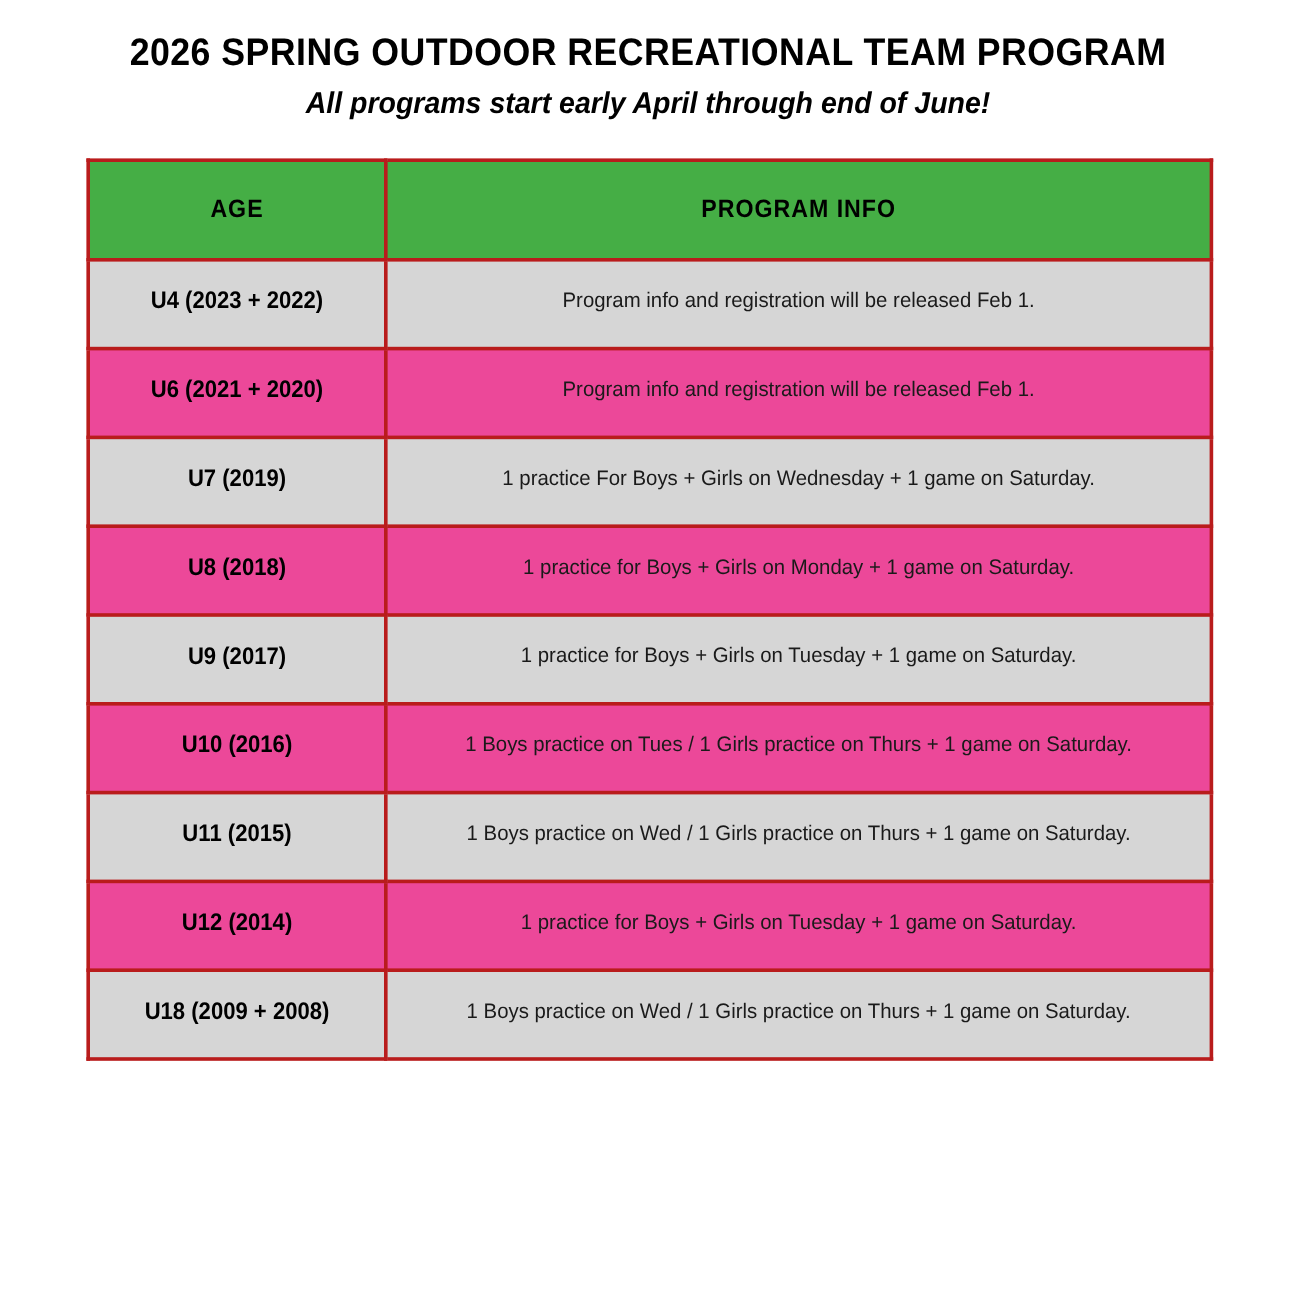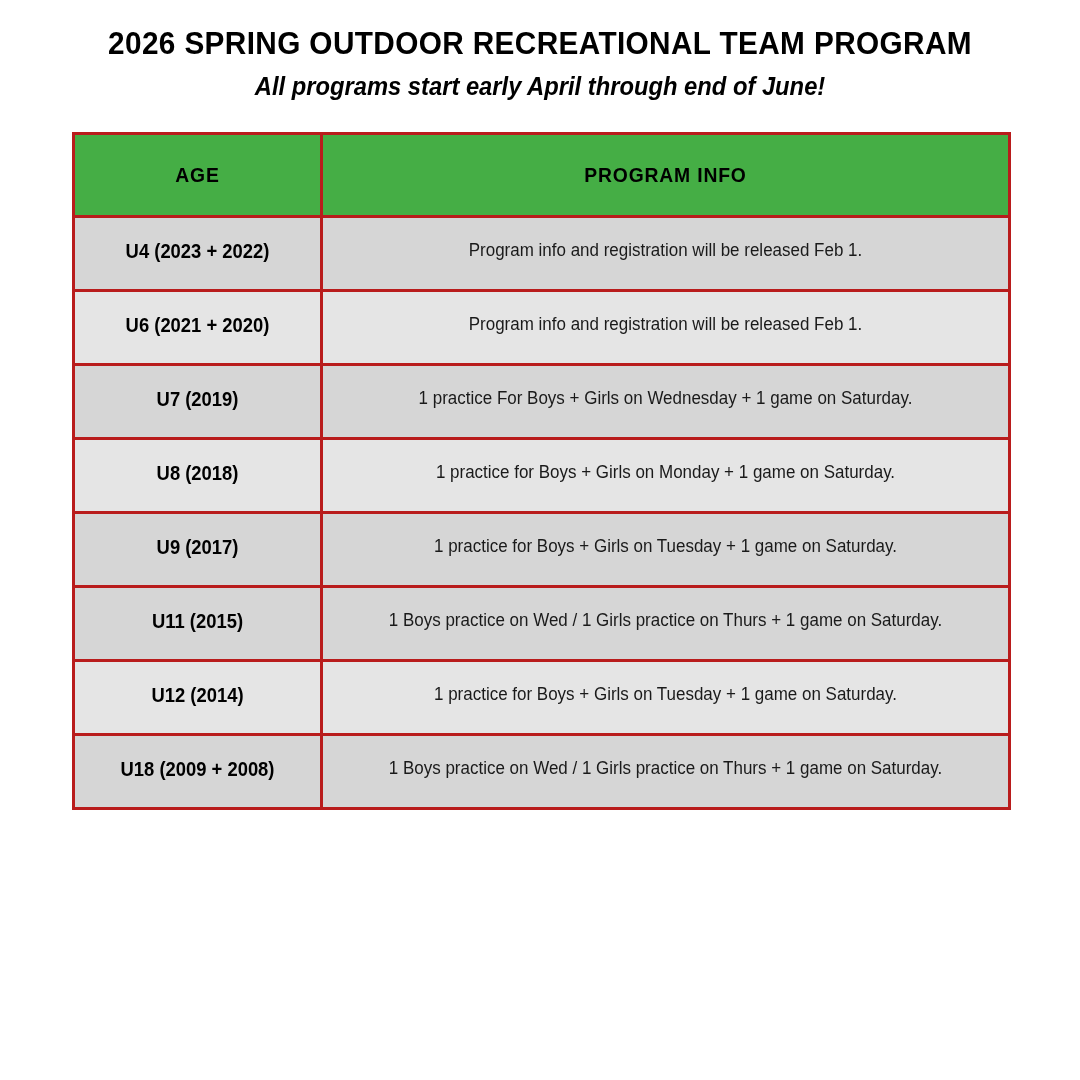--- a/index.html
+++ b/index.html
@@ -95,21 +95,21 @@
     text-align: center;
     transform: scaleX(0.92);
     display: block;
     white-space: nowrap;
   }
 
   
   tbody tr { height: 74px; margin-top: 42px; }
 
   tbody tr.shade td { background: #d6d6d6; }
-  tbody tr.plain td { background: #e5e5e5; }
+  tbody tr.plain td { background: #ec4899; }
 
   .cell-age {
     font-family: "Liberation Sans", sans-serif;
     font-weight: bold;
     font-size: 20px;
     color: #000000;
     text-align: center;
     display: block;
     transform: scaleX(0.92);
     white-space: nowrap;
@@ -194,20 +194,28 @@
             </td>
           </tr>
           <tr class="shade">
             <td class="age-cell">
               <span class="cell-age">U9 (2017)</span>
             </td>
             <td class="info-cell">
               <span class="cell-info">1 practice for Boys + Girls on Tuesday + 1 game on Saturday.</span>
             </td>
           </tr>
+          <tr class="plain">
+            <td class="age-cell">
+              <span class="cell-age">U10 (2016)</span>
+            </td>
+            <td class="info-cell">
+              <span class="cell-info">1 Boys practice on Tues / 1 Girls practice on Thurs + 1 game on Saturday.</span>
+            </td>
+          </tr>
           <tr class="shade">
             <td class="age-cell">
               <span class="cell-age">U11 (2015)</span>
             </td>
             <td class="info-cell">
               <span class="cell-info">1 Boys practice on Wed / 1 Girls practice on Thurs + 1 game on Saturday.</span>
             </td>
           </tr>
           <tr class="plain">
             <td class="age-cell">

